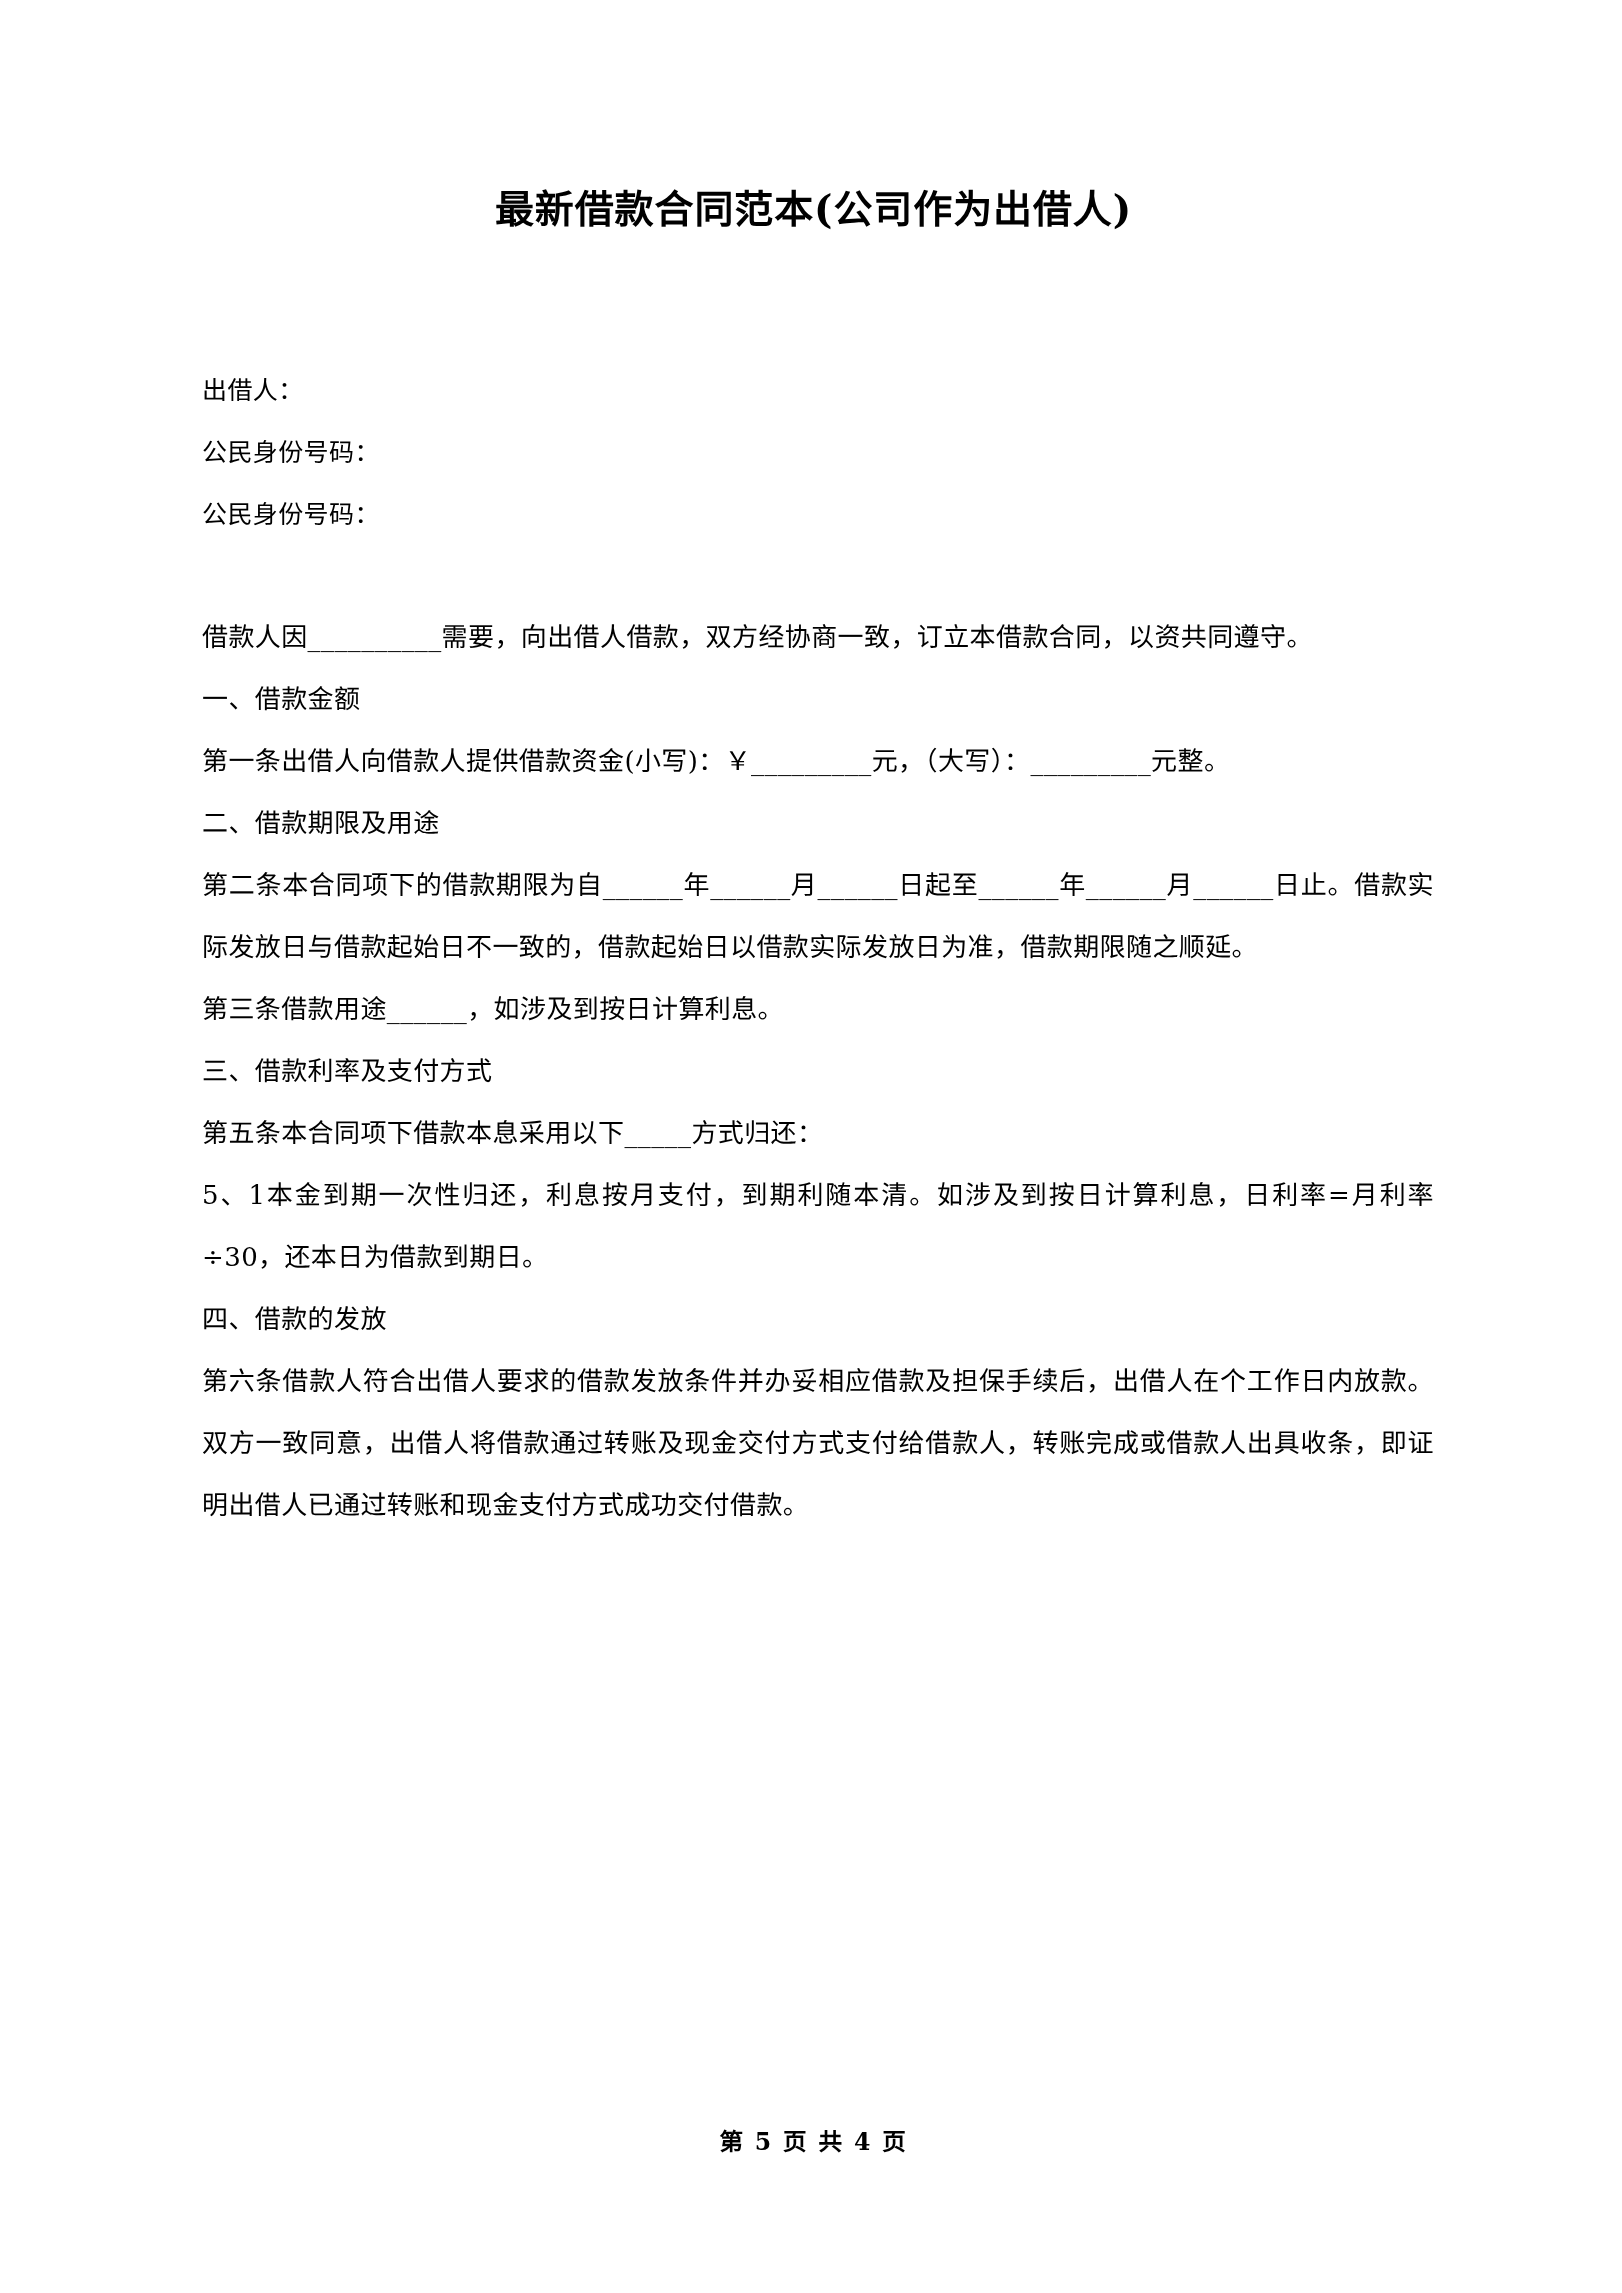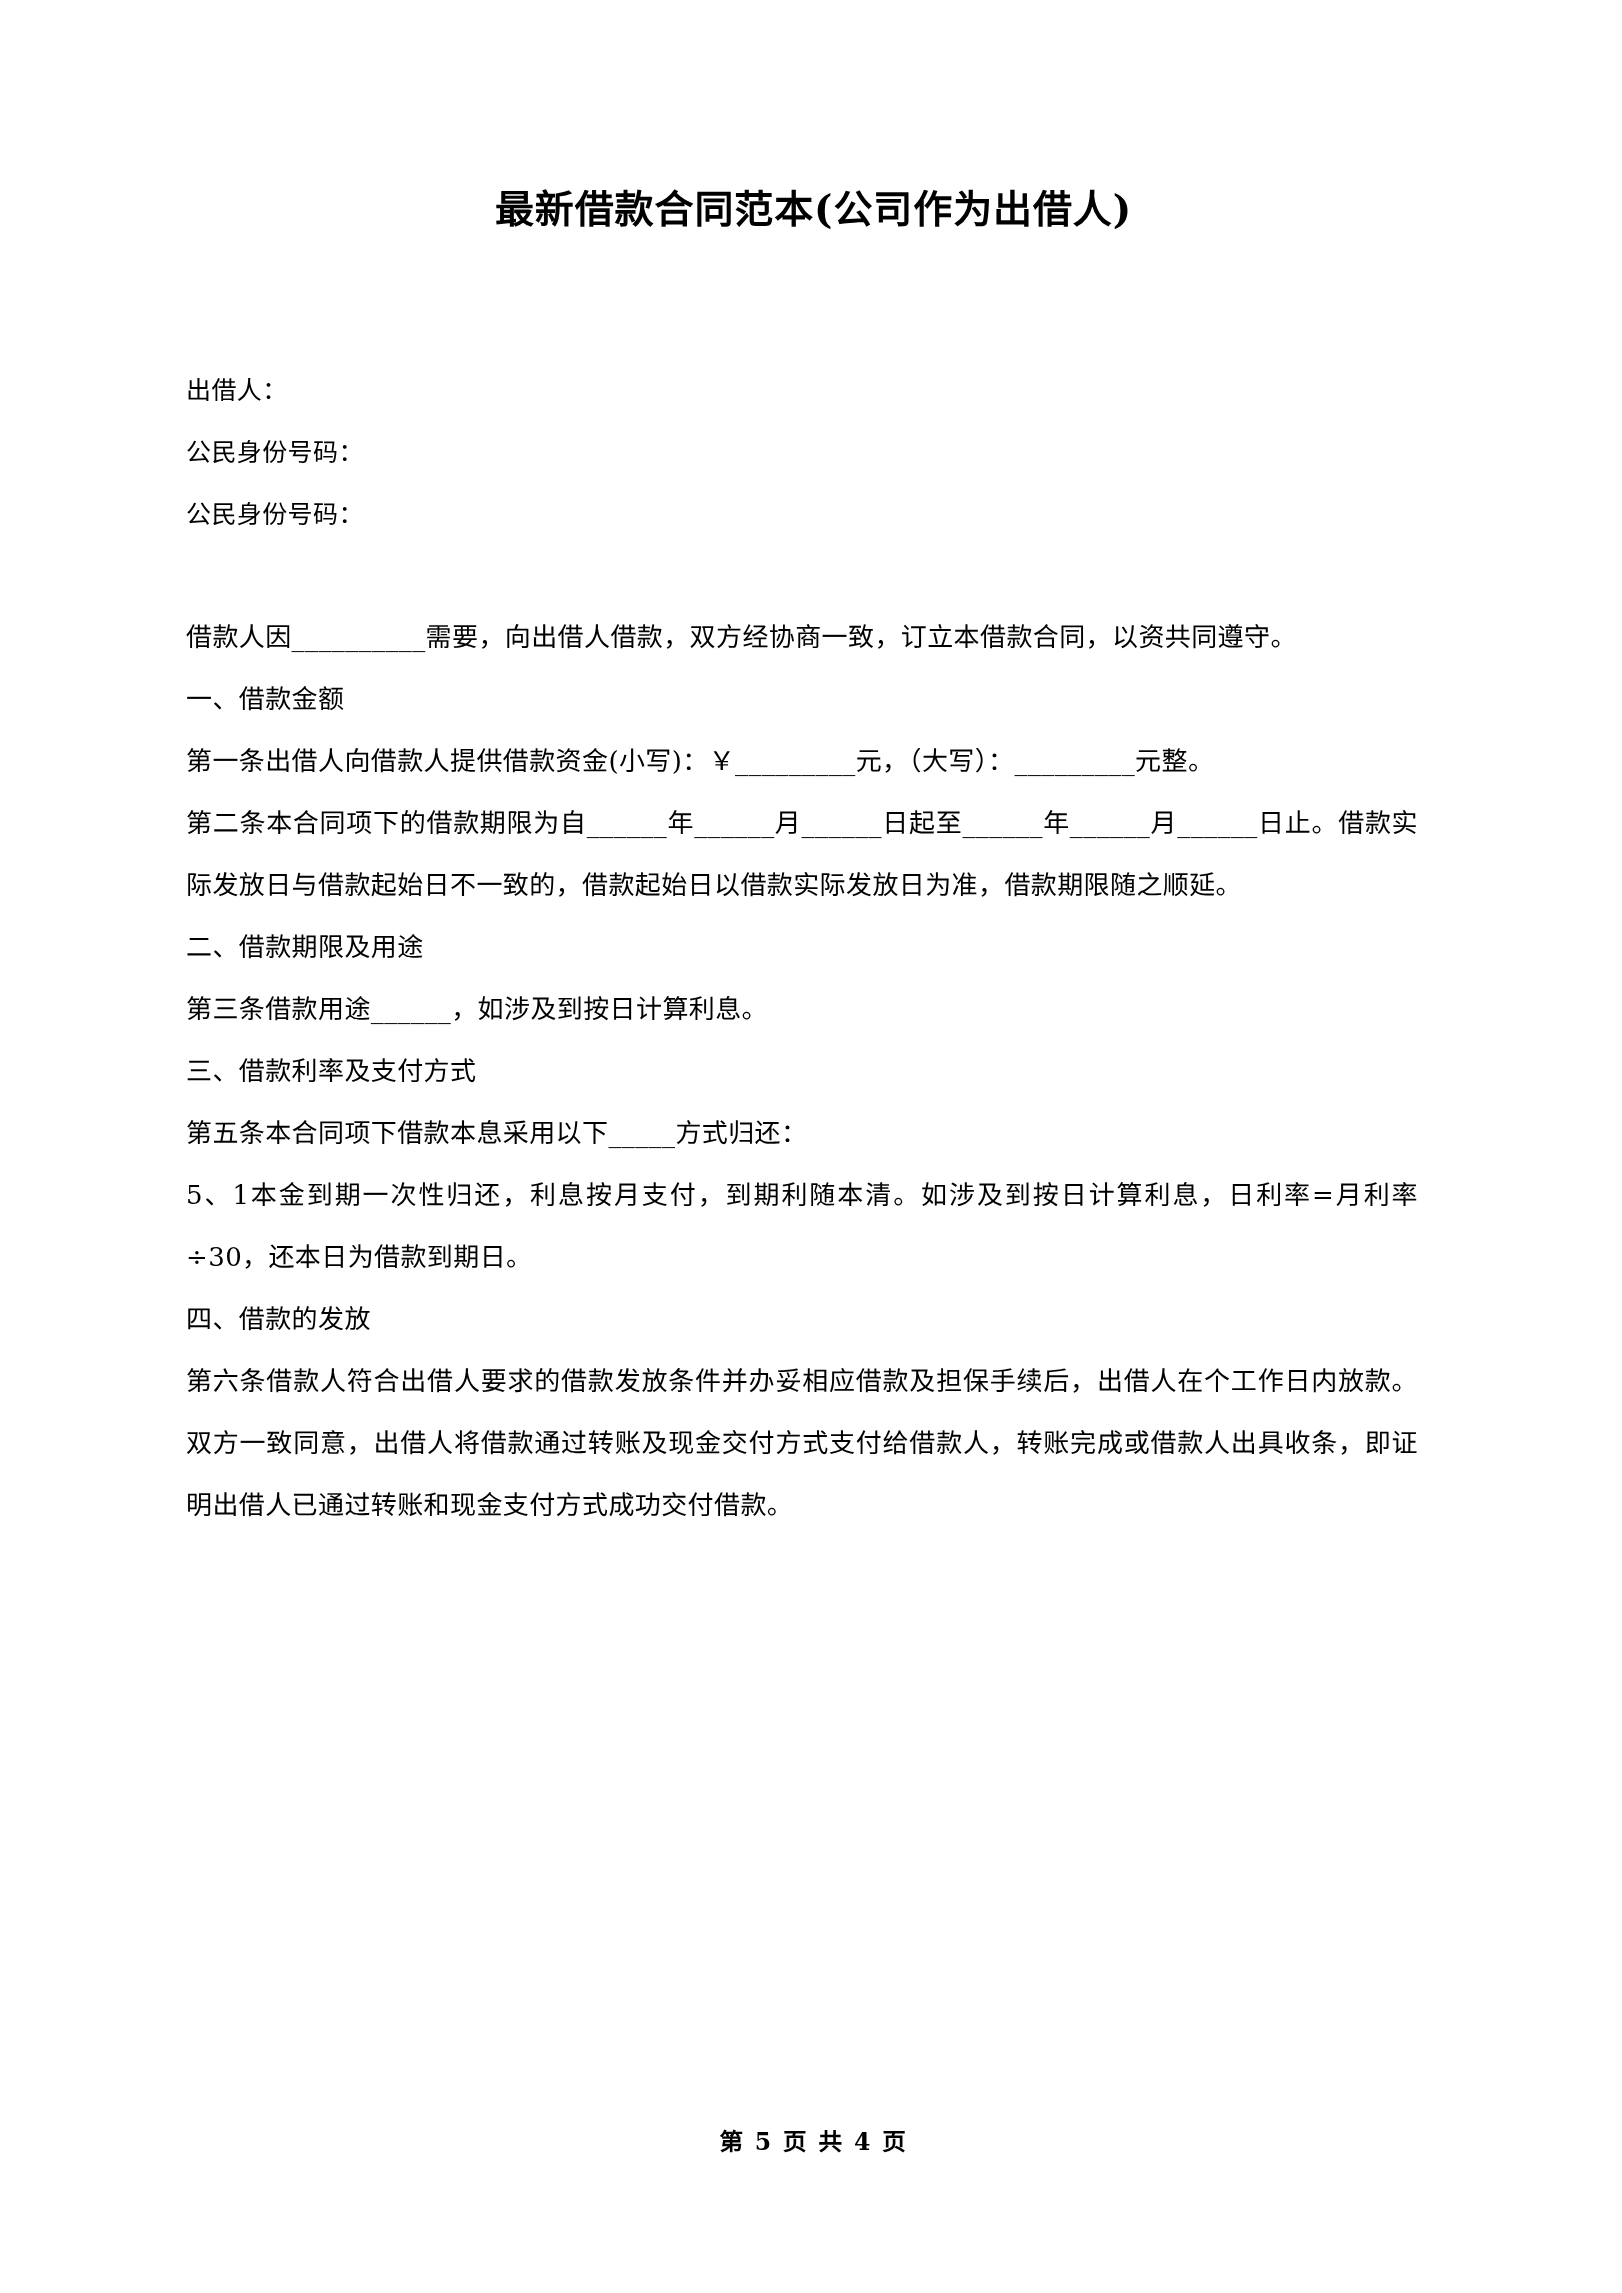--- a/index.html
+++ b/index.html
@@ -36,21 +36,21 @@
     text-align: center;
     font-size: 39px;
     font-weight: bold;
     letter-spacing: 0.9px;
     line-height: 1.2;
     font-family: "DejaVu Serif", "Liberation Serif", serif;
   }
   .body-block {
     position: absolute;
     top: 360px;
-    left: 0;
+    left: 16px;
     width: 1232px;
   }
   .line {
     font-size: 26px;
     line-height: 62px;
     letter-spacing: 0.4px;
     text-align: justify;
     text-justify: inter-ideograph;
     white-space: pre-wrap;
   }
@@ -84,22 +84,22 @@
 
       <div class="party-line">出借人：</div>
       <div class="party-line">公民身份号码：</div>
       <div class="party-line">公民身份号码：</div>
 
       <div class="gap-sm"></div>
 
       <div class="line">借款人因__________需要，向出借人借款，双方经协商一致，订立本借款合同，以资共同遵守。</div>
       <div class="line">一、借款金额</div>
       <div class="line">第一条出借人向借款人提供借款资金(小写)：￥_________元，（大写）：_________元整。</div>
+      <div class="line">二、借款期限及用途</div>
       <div class="line">第二条本合同项下的借款期限为自______年______月______日起至______年______月______日止。借款实际发放日与借款起始日不一致的，借款起始日以借款实际发放日为准，借款期限随之顺延。</div>
-      <div class="line">二、借款期限及用途</div>
       <div class="line">第三条借款用途______，如涉及到按日计算利息。</div>
       <div class="line">三、借款利率及支付方式</div>
       <div class="line">第五条本合同项下借款本息采用以下_____方式归还：</div>
       <div class="line">5、1本金到期一次性归还，利息按月支付，到期利随本清。如涉及到按日计算利息，日利率=月利率÷30，还本日为借款到期日。</div>
       <div class="line">四、借款的发放</div>
       <div class="line">第六条借款人符合出借人要求的借款发放条件并办妥相应借款及担保手续后，出借人在个工作日内放款。双方一致同意，出借人将借款通过转账及现金交付方式支付给借款人，转账完成或借款人出具收条，即证明出借人已通过转账和现金支付方式成功交付借款。</div>
 
     </div>
 
     <div class="footer">第 5 页 共 4 页</div>

